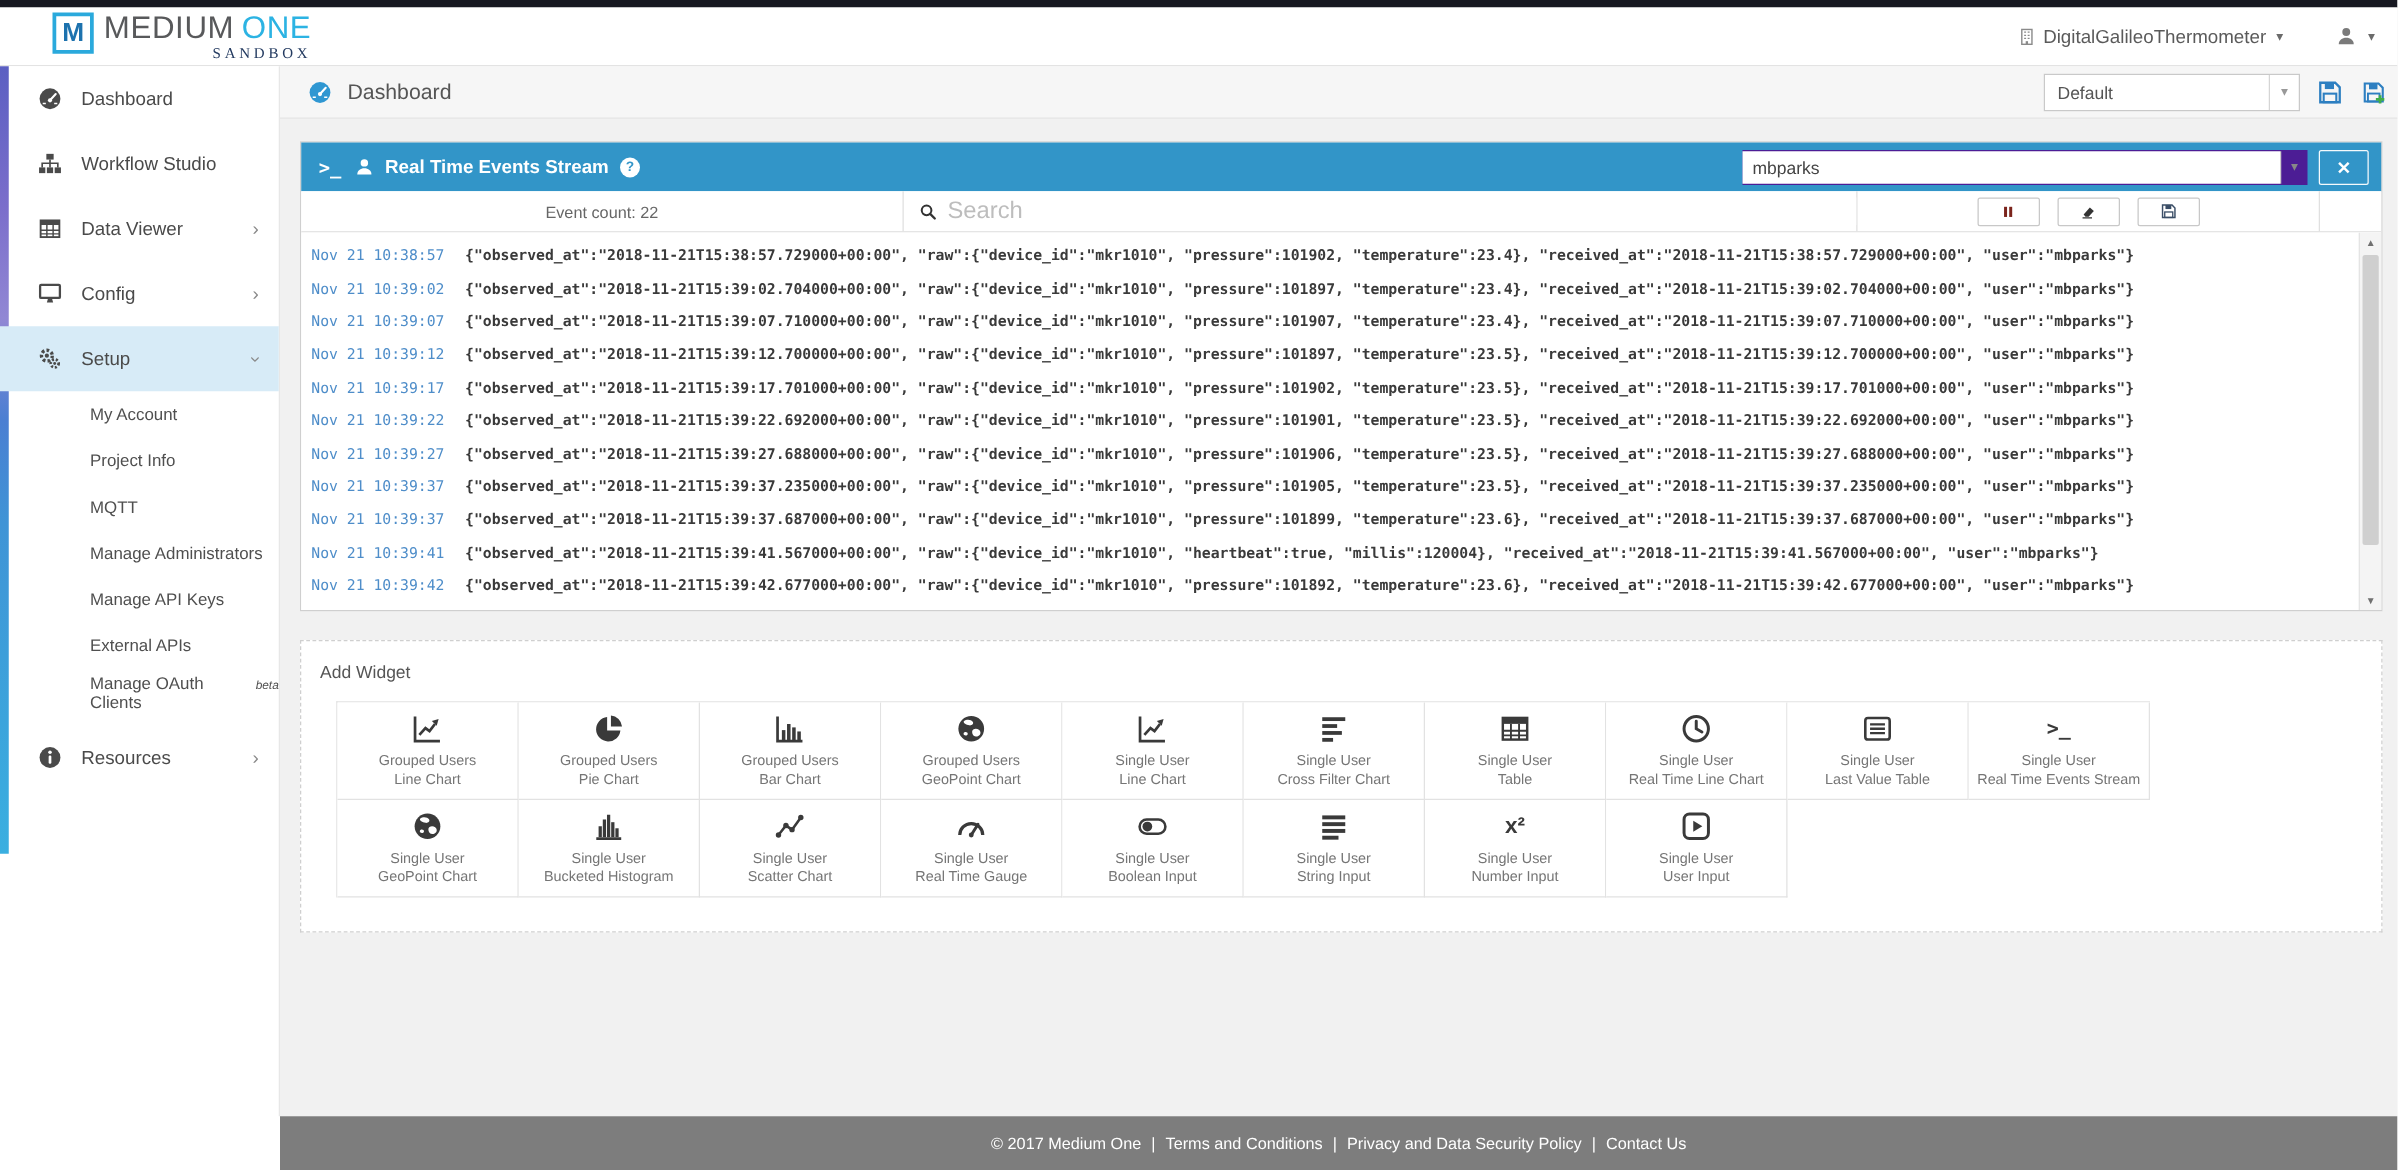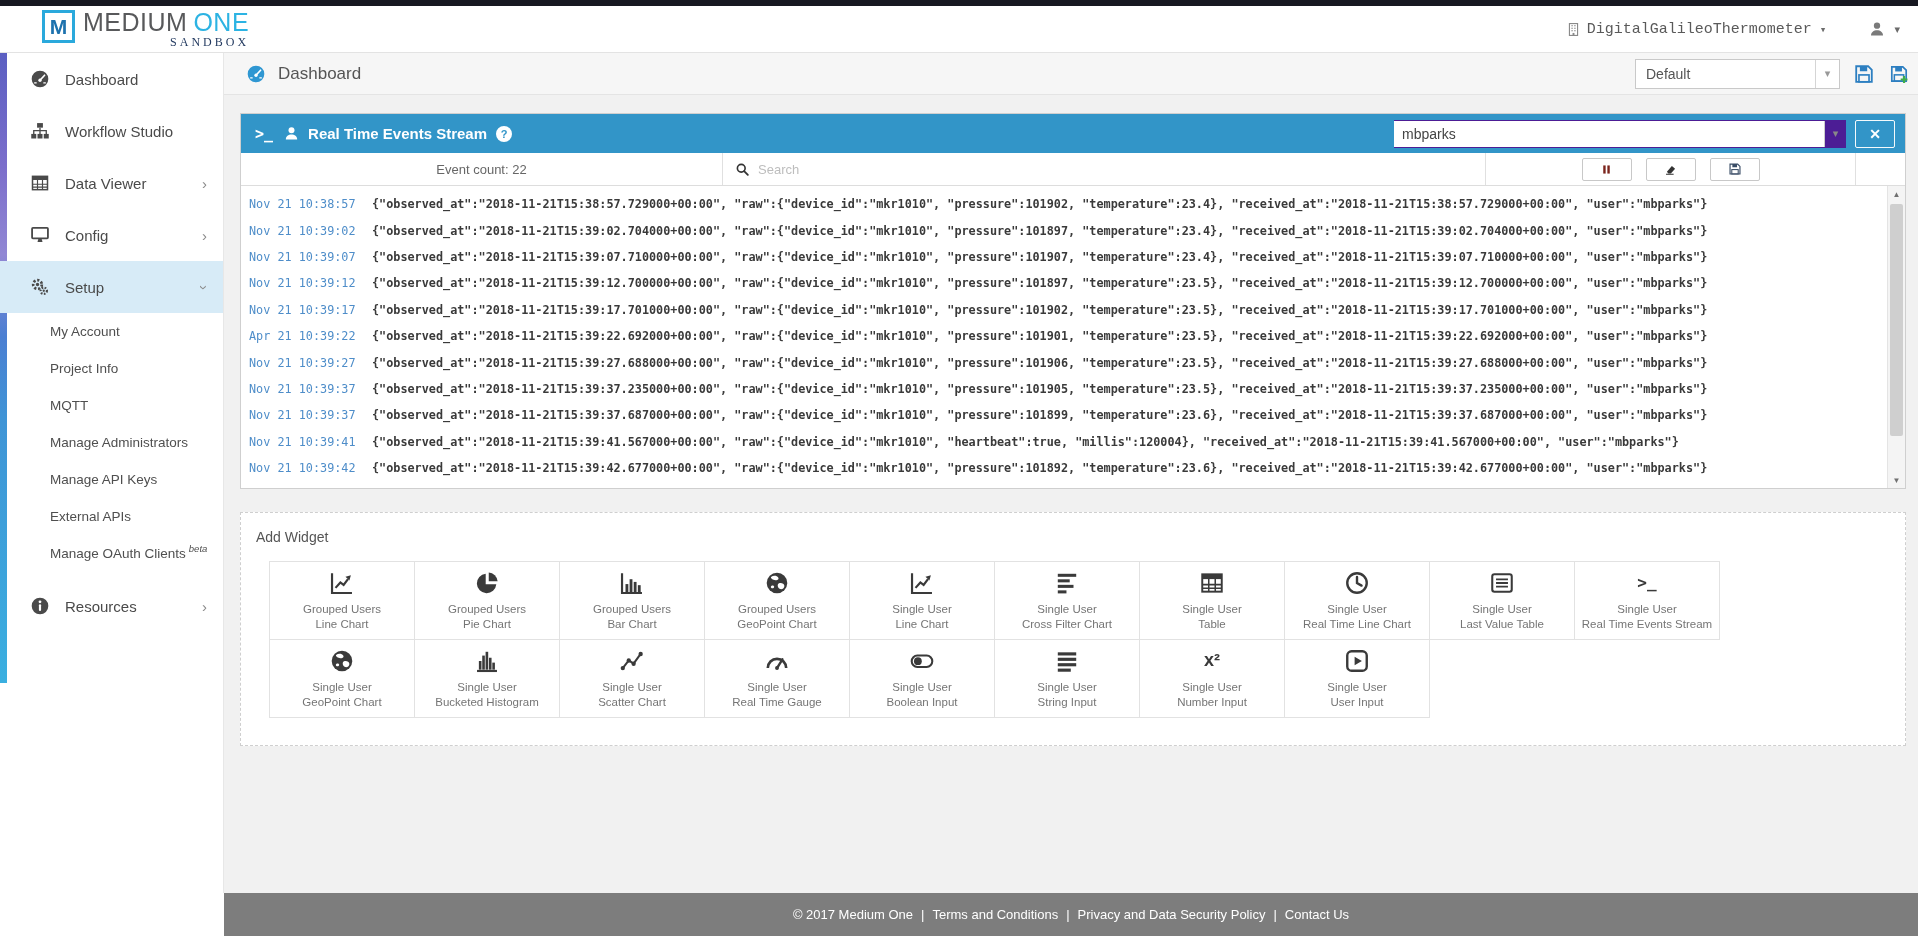--- a/index.html
+++ b/index.html
@@ -13,39 +13,39 @@
                 border-bottom:1px solid #e3e3e3; display:flex; align-items:center; }
   .logo-wrap { display:flex; align-items:flex-start; margin-left:42px; }
   .logo-box { width:33px; height:33px; border:3px solid #2aa9dc; display:flex; align-items:center;
               justify-content:center; font-weight:bold; font-size:21px; color:#1d72ae; margin-top:2px; }
   .brand-col { margin-left:8px; display:flex; flex-direction:column; }
   .brand-line { font-size:25px; letter-spacing:.5px; color:#58595b; white-space:nowrap; }
   .brand-line .one { color:#2cb3e3; margin-left:6px; }
   .brand-sub { font-family:"Liberation Serif",serif; font-size:12px; letter-spacing:3px;
                color:#233a60; text-align:right; margin-top:-2px; }
   .header-right { margin-left:auto; display:flex; align-items:center; margin-right:18px; }
-  .project-switch { display:flex; align-items:center; cursor:pointer; color:#5a5a5a;font-family:Liberation Mono, monospace; }
+  .project-switch { display:flex; align-items:center; cursor:pointer; color:#5a5a5a; }
   .project-switch svg { margin-right:6px; }
   .project-name { font-size:15px; color:#5a5a5a; }
   .caret { font-size:11px; color:#6b6b6b; margin-left:8px; }
   .user-menu { display:flex; align-items:center; margin-left:42px; cursor:pointer; color:#7a7a7a; }
 
   
   .sidebar { position:absolute; left:0; top:53px; width:224px; bottom:43px; background:#fff;
              border-right:1px solid #e7e7e7; }
   .accent-strip { position:absolute; left:0; top:0; width:7px; height:630px;
       background:linear-gradient(180deg,#5b5fc2 0%,#7b6ecb 18%,#9187d4 32%,#4b7fd2 45%,#3f94d6 58%,#3aafe0 100%); }
   .side-item { height:52px; display:flex; align-items:center; padding-left:30px; position:relative;
                cursor:pointer; color:#4a4a4a; }
   .side-item.active-setup { background:#d7ebf7; }
   .side-item .s-icon { width:20px; height:20px; color:#4a4a4a; flex:none; }
   .side-item .s-label { font-size:15px; margin-left:15px; }
   .chev { position:absolute; right:16px; font-size:15px; color:#8a8a8a; }
   .chev.down { transform:rotate(90deg); }
-  .sub-item { height:37px; display:flex; align-items:center; padding-left:50px; font-size:13.5px;
+  .sub-item { height:37px; display:flex; align-items:center; padding-left:72px; font-size:13.5px;
               color:#4f4f4f; cursor:pointer; }
   .beta { font-size:9.5px; vertical-align:super; margin-left:3px; position:relative; top:-5px;font-style:italic; }
   .side-item.resources { margin-top:8px; }
 
   
   .content { position:absolute; left:224px; top:53px; right:0; bottom:43px; background:#f1f1f1; }
   .content-header { height:42px; background:#f6f6f6; border-bottom:1px solid #e4e4e4;
                     display:flex; align-items:center; padding:0 8px 0 22px; }
   .page-title-icon { width:20px; height:20px; color:#2f97d2; }
   .page-title { font-size:17px; color:#555; margin-left:12px; }
@@ -75,21 +75,21 @@
                   justify-content:center; color:#888; font-size:11px; cursor:pointer; }
   .close-btn { width:40px; height:28px; margin-left:9px; border:1px solid rgba(255,255,255,.95);
                border-radius:2px; background:transparent; color:#fff; font-size:14px; font-weight:bold;
                display:flex; align-items:center; justify-content:center; cursor:pointer; }
 
   .stream-toolbar { height:33px; background:#fff; border-bottom:1px solid #ddd; display:flex; }
   .tb-cell { border-right:1px solid #e0e0e0; display:flex; align-items:center; }
   .tb-count { width:482px; justify-content:center; font-size:13px; color:#666; }
   .tb-search { flex:1; padding-left:12px; }
   .tb-search svg { width:15px; height:15px; color:#333; flex:none; }
-  .search-input { border:none; outline:none; flex:1; margin-left:8px; font-size:13px; color:#c2410c;
+  .search-input { border:none; outline:none; flex:1; margin-left:8px; font-size:19px; color:#c2410c;
                   font-family:"Liberation Sans",sans-serif; }
   .search-input::placeholder { color:#bdbdbd; }
   .tb-buttons { width:370px; justify-content:center; gap:14px; }
   .tb-btn { width:50px; height:23px; background:#fff; border:1px solid #c8c8c8; border-radius:2px;
             display:flex; align-items:center; justify-content:center; cursor:pointer; }
   .tb-end { width:49px; border-right:none; }
 
   .stream-events { height:302px; background:#fff; position:relative; padding-top:5px; overflow:hidden; }
   .ev-row { height:26.4px; display:flex; align-items:center; padding-left:8px; white-space:nowrap;
             overflow:hidden; padding-right:22px; }
@@ -438,21 +438,21 @@
         </div>
       <div class="ev-row">
           <span class="ev-ts">Nov 21 10:39:12</span>
           <span class="ev-body">{"observed_at":"2018-11-21T15:39:12.700000+00:00", "raw":{"device_id":"mkr1010", "pressure":101897, "temperature":23.5}, "received_at":"2018-11-21T15:39:12.700000+00:00", "user":"mbparks"}</span>
         </div>
       <div class="ev-row">
           <span class="ev-ts">Nov 21 10:39:17</span>
           <span class="ev-body">{"observed_at":"2018-11-21T15:39:17.701000+00:00", "raw":{"device_id":"mkr1010", "pressure":101902, "temperature":23.5}, "received_at":"2018-11-21T15:39:17.701000+00:00", "user":"mbparks"}</span>
         </div>
       <div class="ev-row">
-          <span class="ev-ts">Apr 21 10:39:22</span>
+          <span class="ev-ts">Nov 21 10:39:22</span>
           <span class="ev-body">{"observed_at":"2018-11-21T15:39:22.692000+00:00", "raw":{"device_id":"mkr1010", "pressure":101901, "temperature":23.5}, "received_at":"2018-11-21T15:39:22.692000+00:00", "user":"mbparks"}</span>
         </div>
       <div class="ev-row">
           <span class="ev-ts">Nov 21 10:39:27</span>
           <span class="ev-body">{"observed_at":"2018-11-21T15:39:27.688000+00:00", "raw":{"device_id":"mkr1010", "pressure":101906, "temperature":23.5}, "received_at":"2018-11-21T15:39:27.688000+00:00", "user":"mbparks"}</span>
         </div>
       <div class="ev-row">
           <span class="ev-ts">Nov 21 10:39:37</span>
           <span class="ev-body">{"observed_at":"2018-11-21T15:39:37.235000+00:00", "raw":{"device_id":"mkr1010", "pressure":101905, "temperature":23.5}, "received_at":"2018-11-21T15:39:37.235000+00:00", "user":"mbparks"}</span>
         </div>

